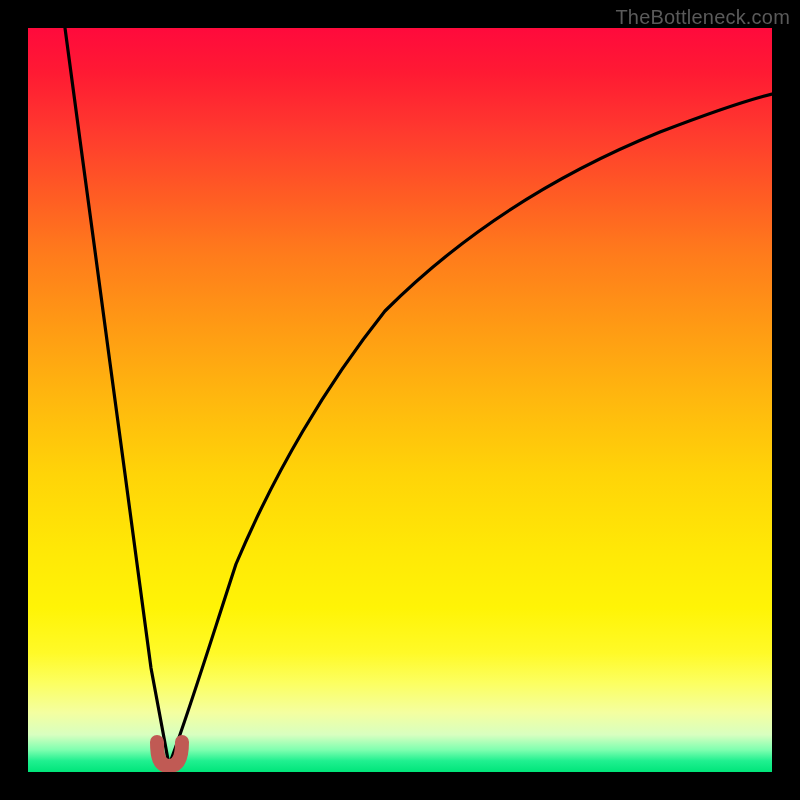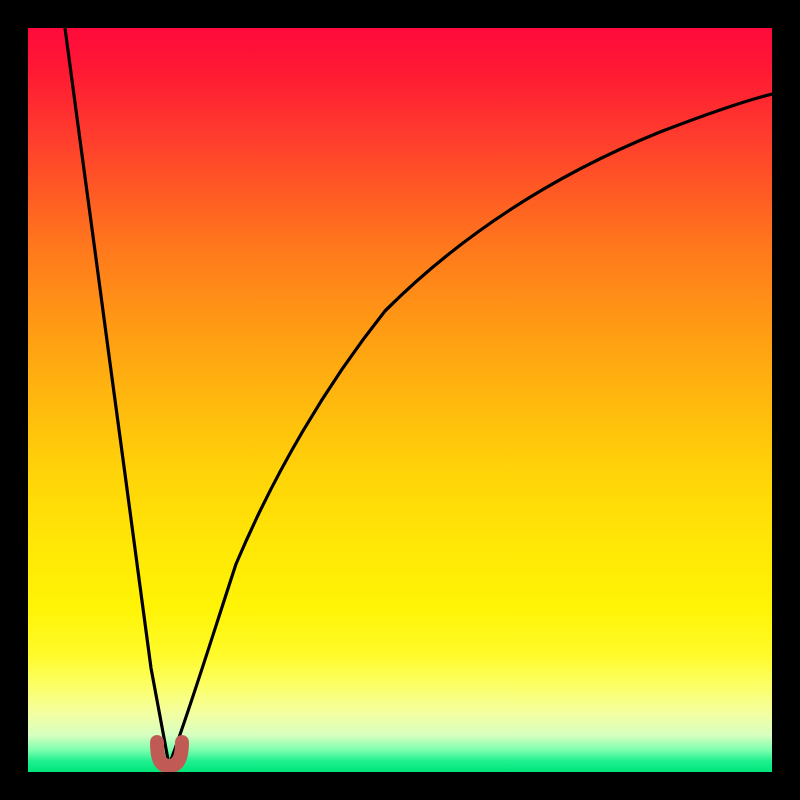--- a/index.html
+++ b/index.html
@@ -85,13 +85,14 @@
                C 156 699, 179 625, 208 536
                C 246 446, 298 357, 357 283
                C 432 208, 521 149, 632 104
                C 684 84, 720 72, 744 66" fill="none" stroke="#000" stroke-width="3.2" stroke-linecap="round"></path>
       <path d="M 129 714
                C 129 728, 131 738, 141 738
                C 151 738, 154 728, 154 714" fill="none" stroke="#c05a54" stroke-width="14" stroke-linecap="round"></path>
     </svg>
   </div>
 
+  <div class="watermark">TheBottleneck.com</div>
 </div>
 
 </body></html>

